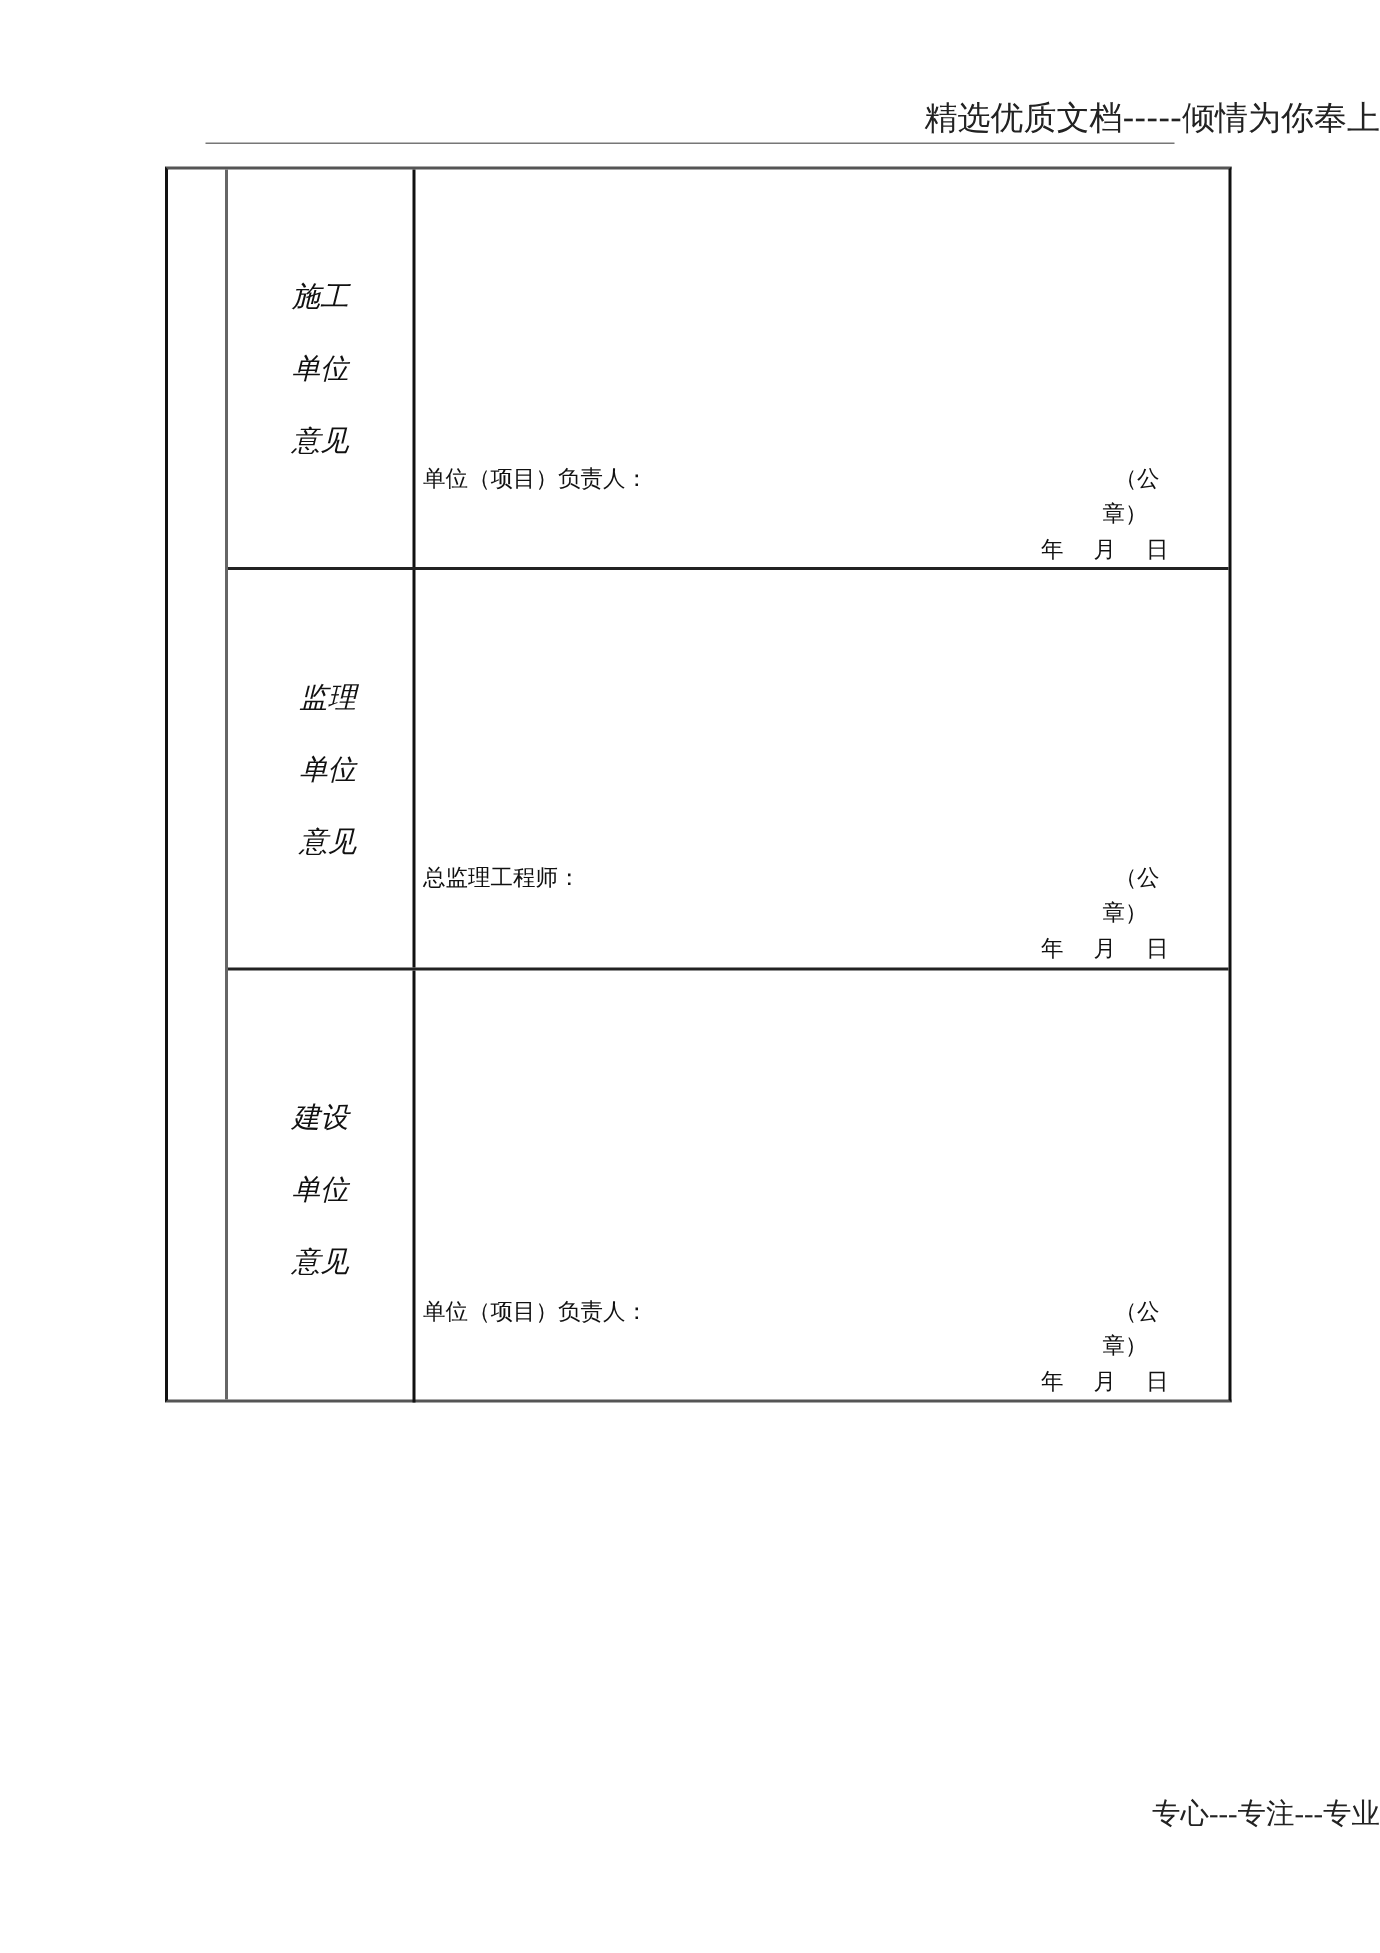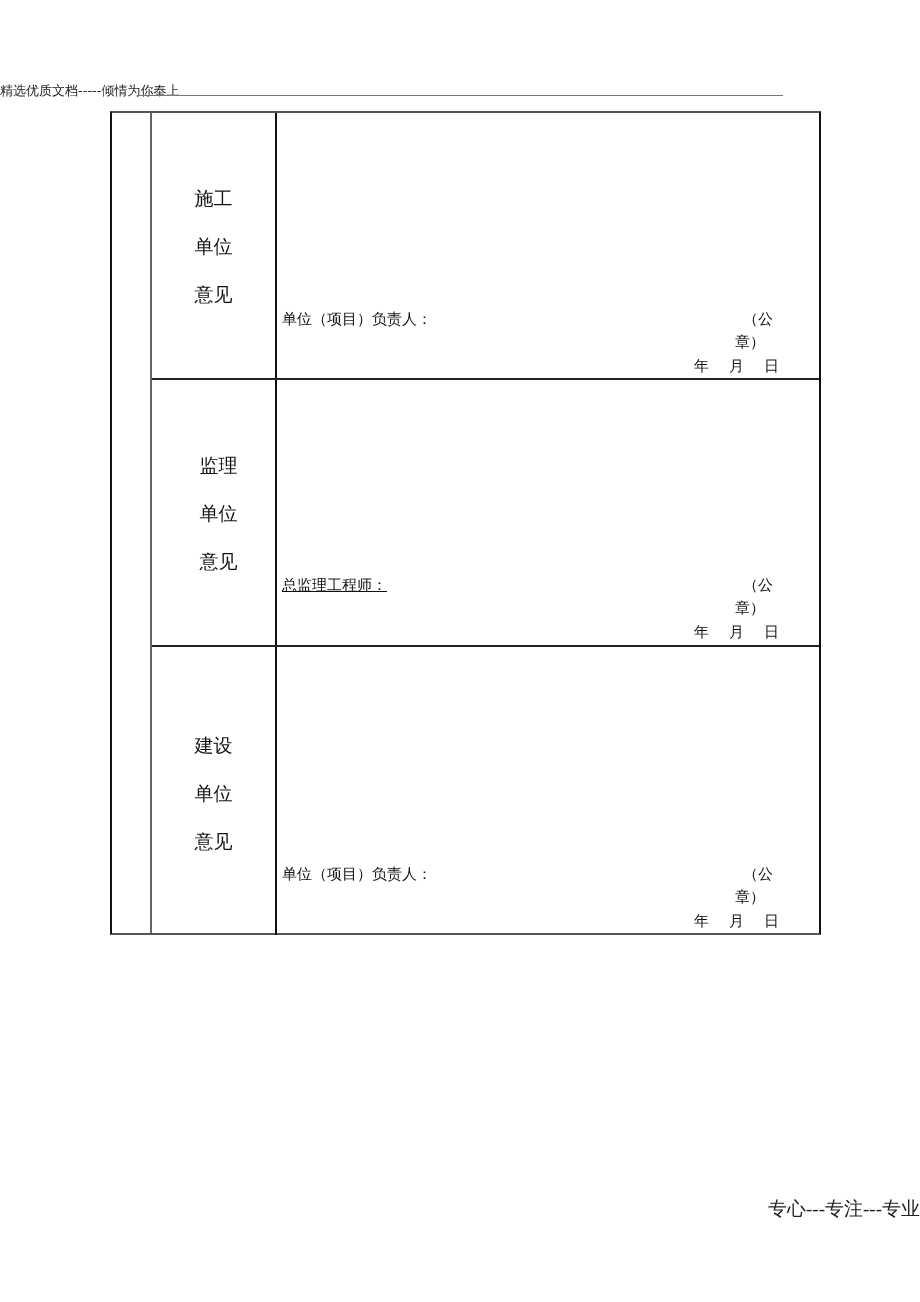--- a/index.html
+++ b/index.html
@@ -3,24 +3,23 @@
 <meta charset="utf-8">
 <style>
   html, body { margin: 0; padding: 0; background: #ffffff; }
   body {
     width: 920px; height: 1302px; position: relative; overflow: hidden;
     font-family: "DejaVu Serif", "Liberation Serif", serif;
     color: #111;
   }
   .header-title {
     position: absolute; left: 0; width: 920px; top: 64px;
-    text-align: left; font-size: 13px; color: #222;
+    text-align: right; font-size: 22px; color: #222;
     font-family: "DejaVu Sans", "Liberation Sans", sans-serif;
     letter-spacing: 0px;
-    margin-top: 18px;
   }
   .header-rule {
     position: absolute; left: 137px; width: 646px; top: 95px;
     height: 0; border-top: 1px solid #777;
   }
   .form-table {
     position: absolute; left: 110px; top: 111px;
     width: 711px; height: 824px;
     box-sizing: border-box;
     border-top: 2px solid #555;
@@ -32,21 +31,21 @@
     position: absolute; left: 0; top: 0; width: 40px; height: 100%;
     border-right: 2px solid #666; box-sizing: border-box;
   }
   .row {
     position: absolute; left: 40px; right: 0;
     box-sizing: border-box;
   }
   .row.divided { border-bottom: 2px solid #222; }
   .label-cell {
     position: absolute; left: 0; top: 0; bottom: 0; width: 125px;
-    border-right: 2px solid #111; box-sizing: border-box;
+    border-right: 2px solid #111; box-sizing: border-box; font-style: italic;
   }
   .label-lines {
     position: absolute; left: 0; right: 0;
     text-align: center; font-size: 19px; line-height: 48px;
     font-family: "DejaVu Sans", "Liberation Sans", sans-serif;
   }
   .content-cell {
     position: absolute; left: 125px; right: 0; top: 0; bottom: 0;
   }
   .sig-label {
@@ -103,21 +102,21 @@
 
   <div class="row divided" style="top:267px; height:267px;">
     <div class="label-cell">
       <div class="label-lines" style="top:61px;padding-left:10px;">
         <div>监理</div>
         <div>单位</div>
         <div>意见</div>
       </div>
     </div>
     <div class="content-cell">
-      <div class="sig-label" style="top:196px;text-decoration:underline;">总监理工程师：</div>
+      <div class="sig-label" style="top:196px;">总监理工程师：</div>
       <div class="seal-1" style="top:196px;">（公</div>
       <div class="seal-2" style="top:219px;">章）</div>
       <div class="date-line" style="top:243px;">
         <span>年</span>
         <span>月</span>
         <span>日</span>
       </div>
     </div>
   </div>
 

